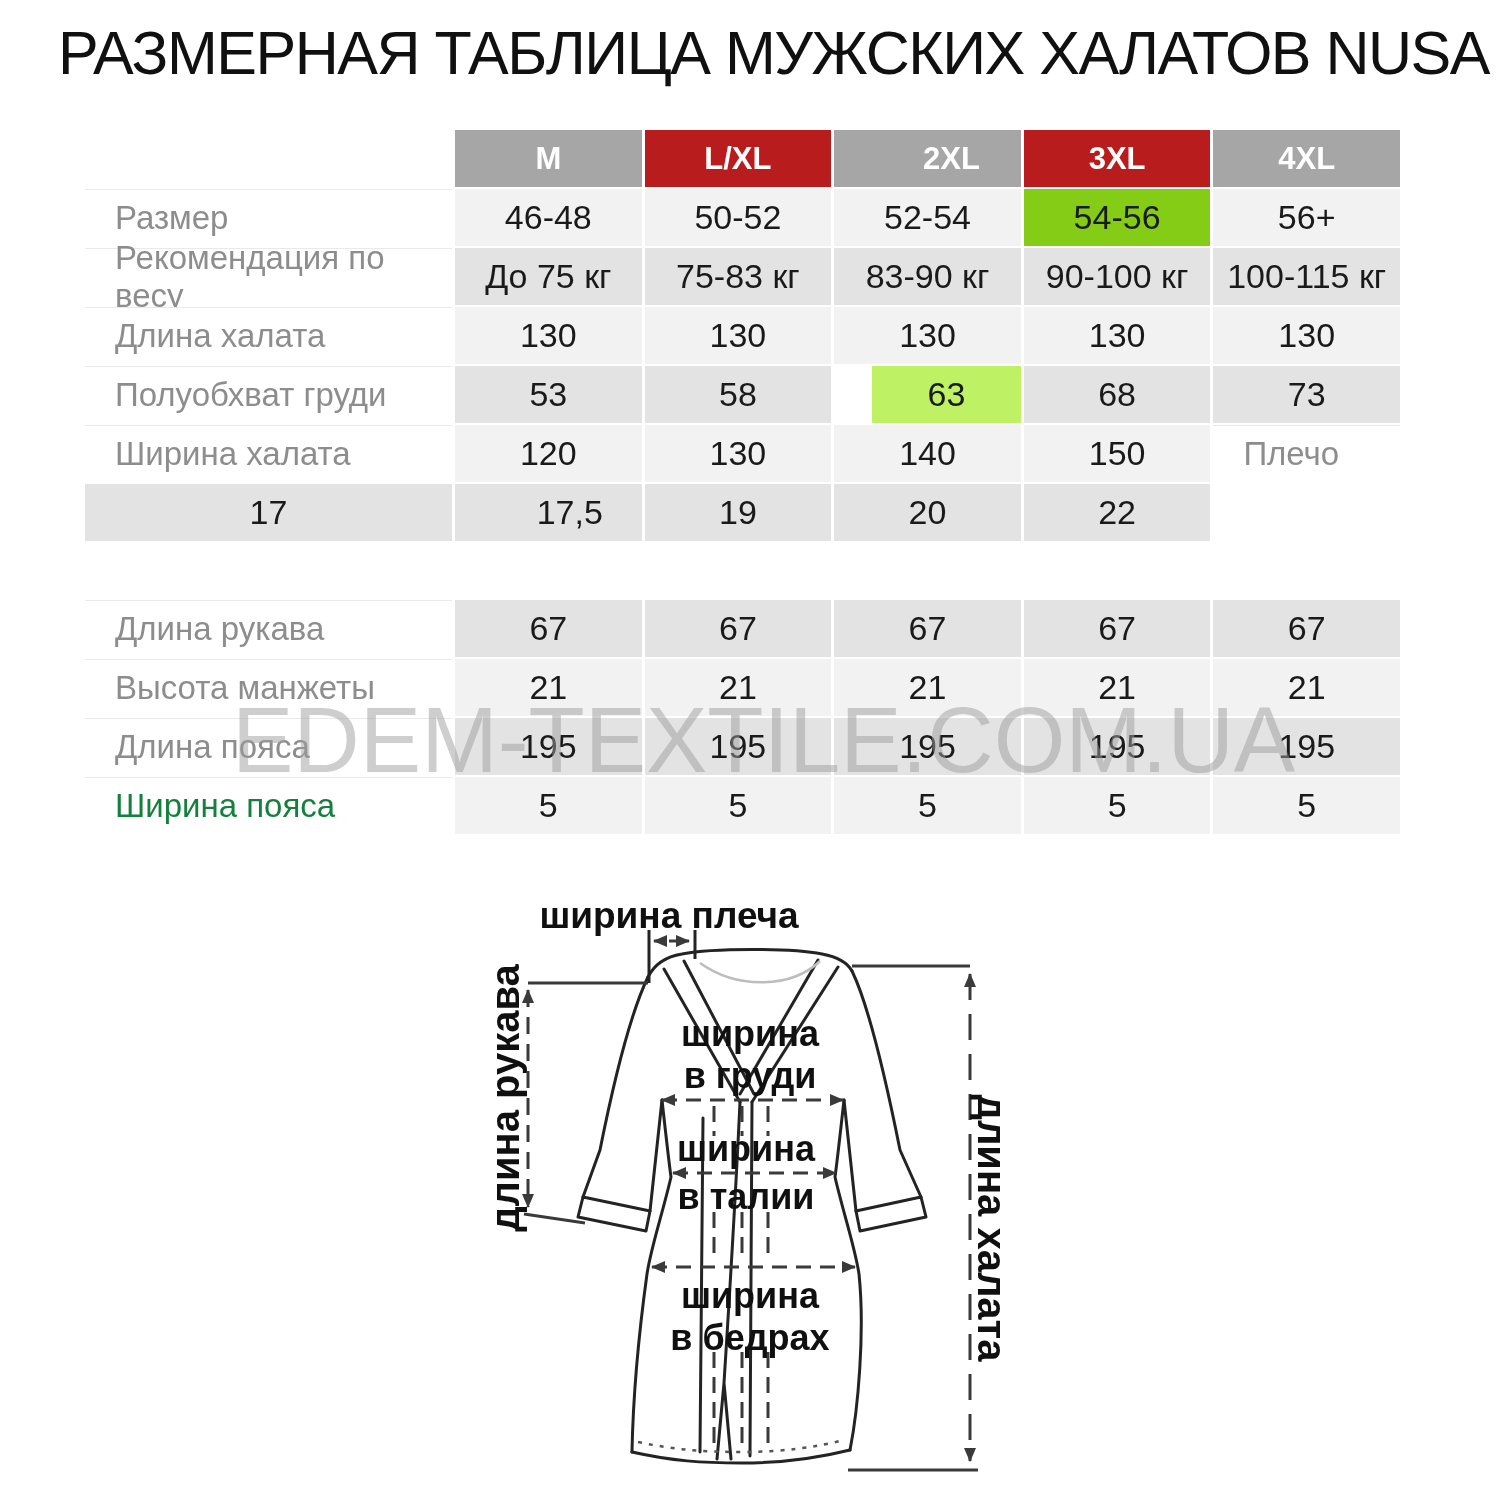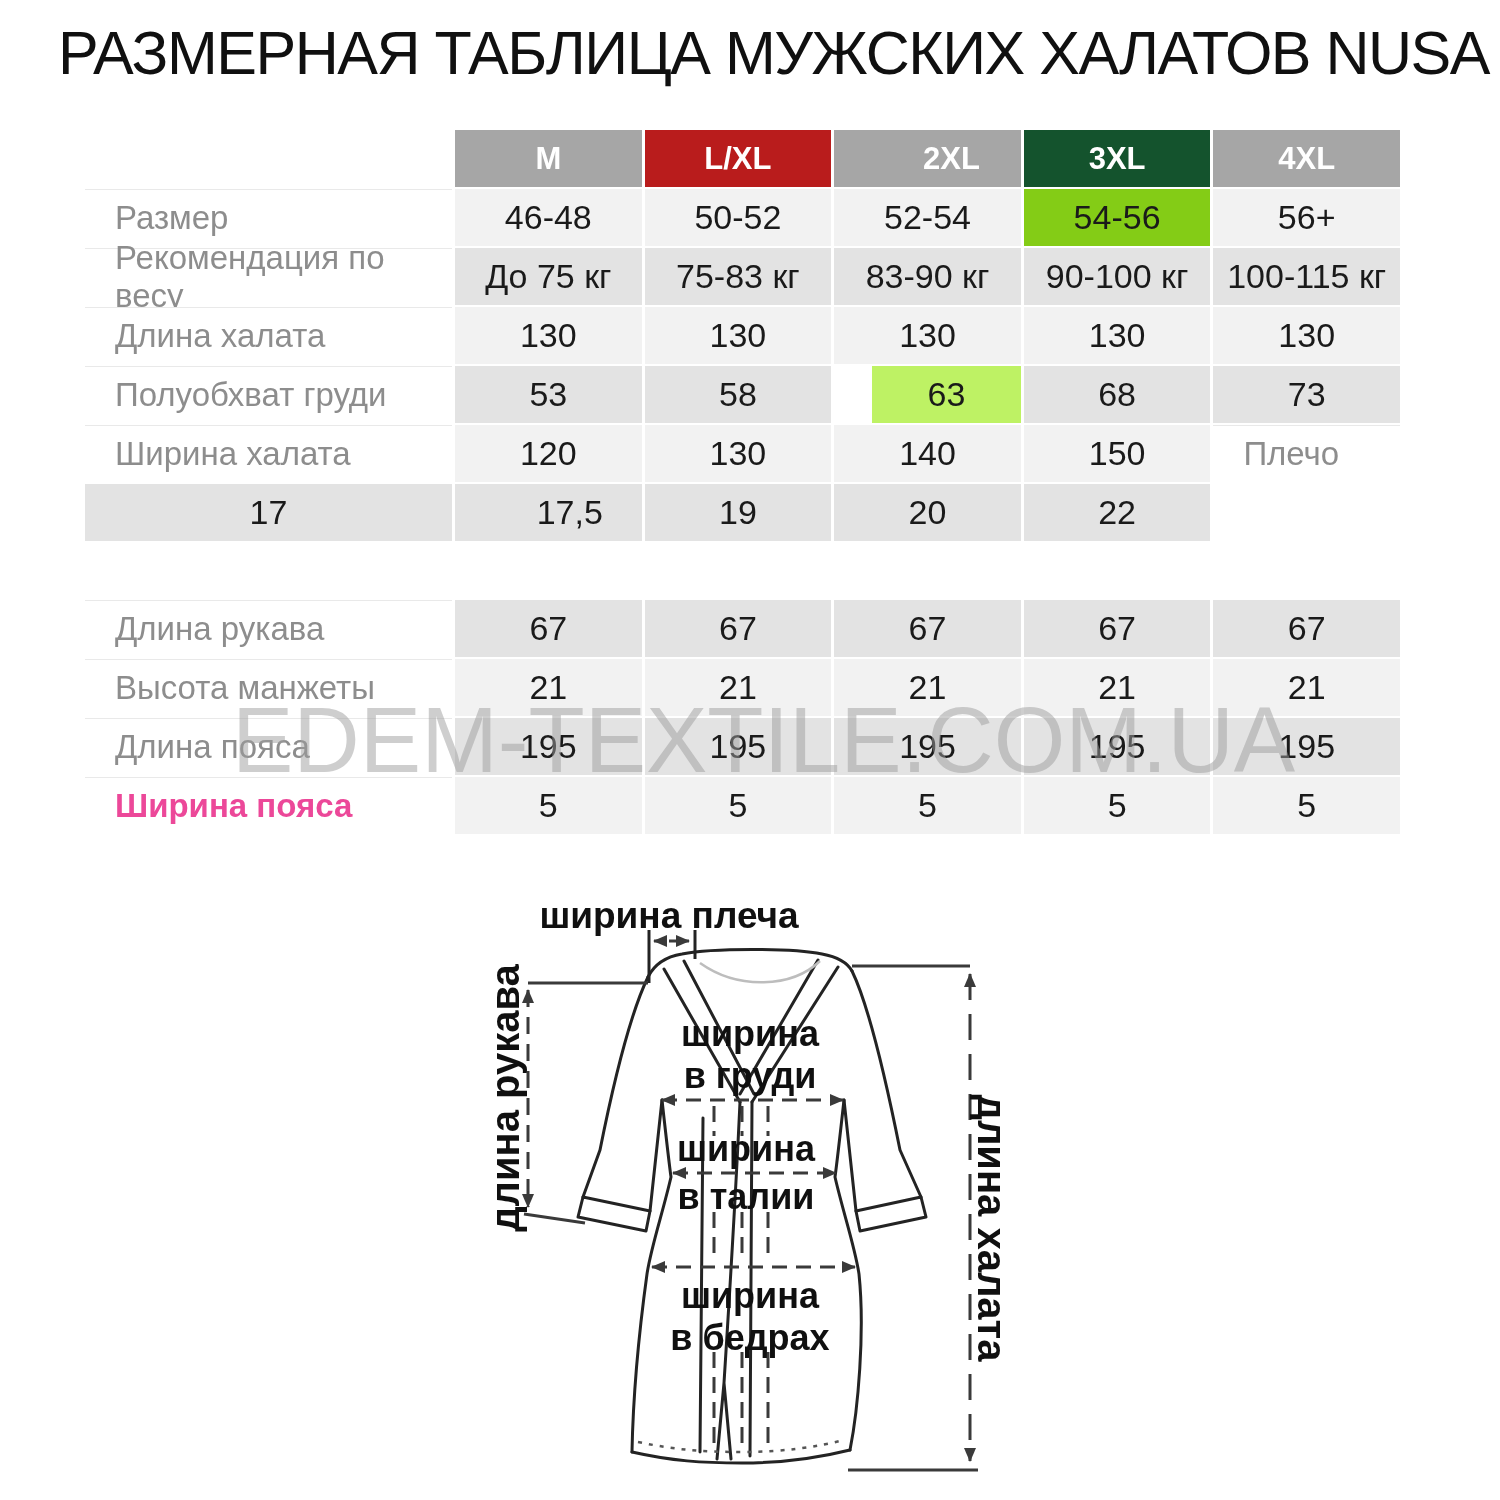--- a/index.html
+++ b/index.html
@@ -30,21 +30,21 @@
 
 <div class="page">
 
   <div class="title">РАЗМЕРНАЯ ТАБЛИЦА МУЖСКИХ ХАЛАТОВ NUSA</div>
 
   <div class="size-table">
       <div class="th corner"></div>
       <div class="th" style="background: rgb(166, 166, 166);">M</div>
       <div class="th" style="background: #b91c1c;">L/XL</div>
       <div class="th" style="background: rgb(166, 166, 166); padding-left: 48px;">2XL</div>
-      <div class="th" style="background: #14532d;">3XL</div>
+      <div class="th" style="background: #b91c1c;">3XL</div>
       <div class="th" style="background: rgb(166, 166, 166);">4XL</div>
       <div class="label" style="color: rgb(141, 141, 141);">Размер</div>
       <div class="val" style="background: rgb(242, 242, 242); color: rgb(26, 26, 26);">46-48</div>
       <div class="val" style="background: rgb(242, 242, 242); color: rgb(26, 26, 26);">50-52</div>
       <div class="val" style="background: rgb(242, 242, 242); color: rgb(26, 26, 26);">52-54</div>
       <div class="val" style="background: #84cc16; color: rgb(26, 26, 26); text-align: right;">54-56</div>
       <div class="val" style="background: rgb(242, 242, 242); color: rgb(26, 26, 26); text-align: center;">56+</div>
       <div class="label" style="color: rgb(141, 141, 141);">Рекомендация по весу</div>
       <div class="val" style="background: rgb(227, 227, 227); color: rgb(26, 26, 26);">До 75 кг</div>
       <div class="val" style="background: rgb(227, 227, 227); color: rgb(26, 26, 26);">75-83 кг</div>
@@ -86,21 +86,21 @@
       <div class="val" style="background: rgb(242, 242, 242); color: rgb(26, 26, 26);">21</div>
       <div class="val" style="background: rgb(242, 242, 242); color: rgb(26, 26, 26);">21</div>
       <div class="val" style="background: rgb(242, 242, 242); color: rgb(26, 26, 26);">21</div>
       <div class="val" style="background: rgb(242, 242, 242); color: rgb(26, 26, 26);">21</div>
       <div class="label" style="color: rgb(141, 141, 141);">Длина пояса</div>
       <div class="val" style="background: rgb(227, 227, 227); color: rgb(26, 26, 26);">195</div>
       <div class="val" style="background: rgb(227, 227, 227); color: rgb(26, 26, 26);">195</div>
       <div class="val" style="background: rgb(227, 227, 227); color: rgb(26, 26, 26);">195</div>
       <div class="val" style="background: rgb(227, 227, 227); color: rgb(26, 26, 26);">195</div>
       <div class="val" style="background: rgb(227, 227, 227); color: rgb(26, 26, 26);">195</div>
-      <div class="label" style="color: #ec4899; font-weight: bold;">Ширина пояса</div>
+      <div class="label" style="color: #15803d;">Ширина пояса</div>
       <div class="val" style="background: rgb(242, 242, 242); color: rgb(26, 26, 26);">5</div>
       <div class="val" style="background: rgb(242, 242, 242); color: rgb(26, 26, 26);">5</div>
       <div class="val" style="background: rgb(242, 242, 242); color: rgb(26, 26, 26);">5</div>
       <div class="val" style="background: rgb(242, 242, 242); color: rgb(26, 26, 26);">5</div>
       <div class="val" style="background: rgb(242, 242, 242); color: rgb(26, 26, 26);">5</div>
     </div>
 
   <div class="watermark">EDEM-TEXTILE.COM.UA</div>
 
   <svg class="diagram" viewBox="440 880 580 620" xmlns="http://www.w3.org/2000/svg">

